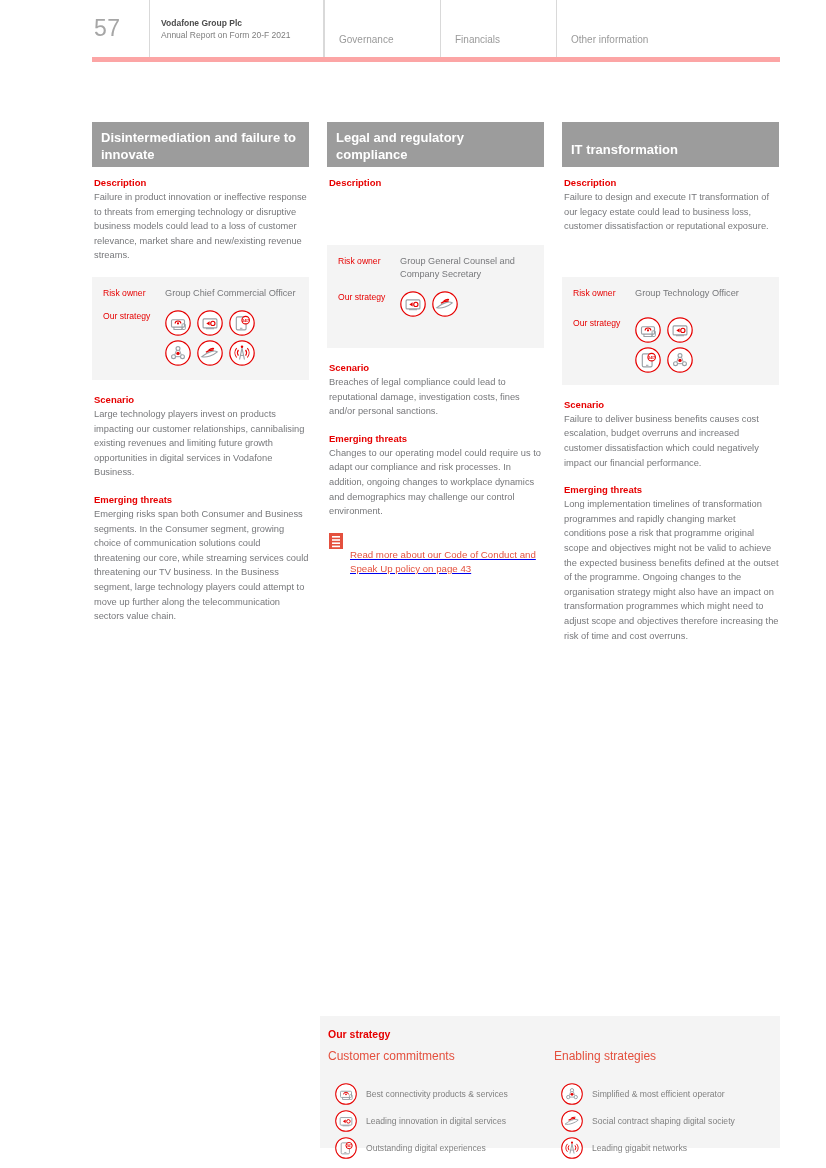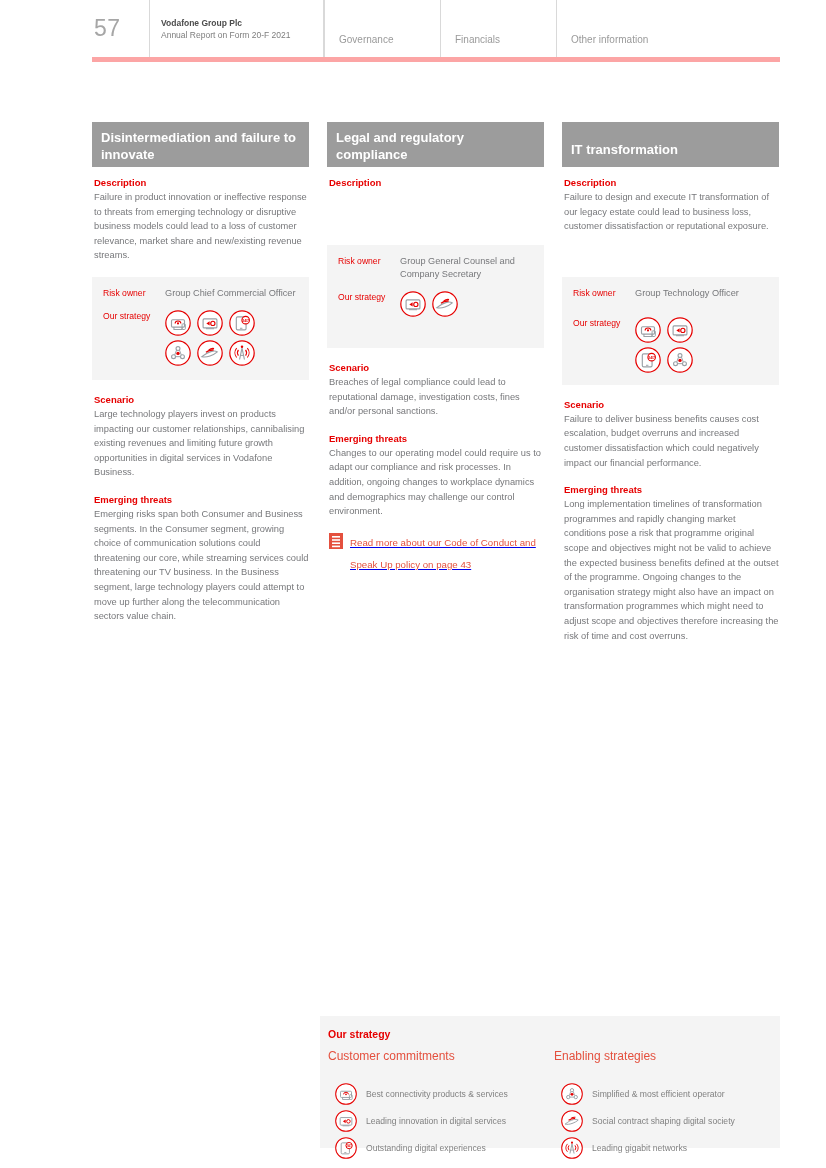--- a/index.html
+++ b/index.html
@@ -65,21 +65,21 @@
   .icons{display:flex;flex-wrap:wrap;width:120px;gap:4px 6px;}
   .ico{width:26px;height:26px;flex:none;}
   
   .blk{margin-top:14px;}
   .blk .sec-title{margin-top:0;}
   
   .readmore{
     display:flex;align-items:flex-start;margin-top:13px;margin-left:2px;
   }
   .rm-ico{width:14px;height:16px;flex:none;margin-right:7px;margin-top:1px;}
-  .rm-txt{color:#e4503e;font-size:9.7px;line-height:22px;}
+  .rm-txt{color:#e4503e;font-size:9.7px;line-height:14px;margin-top:16px;}
   
   .legend{
     position:absolute;left:320px;top:1016px;width:460px;height:132px;
     background:#f4f4f4;box-sizing:border-box;padding:12px 0 0 8px;
   }
   .lg-title{color:#e60000;font-size:10.5px;font-weight:bold;margin-left:0px;}
   .lg-cols{display:flex;margin-top:9px;}
   .lg-col{width:232px;}
   .lg-sub{color:#e4503e;font-size:12px;margin-bottom:17px;}
   .lg-item{display:flex;align-items:center;height:27px;}

